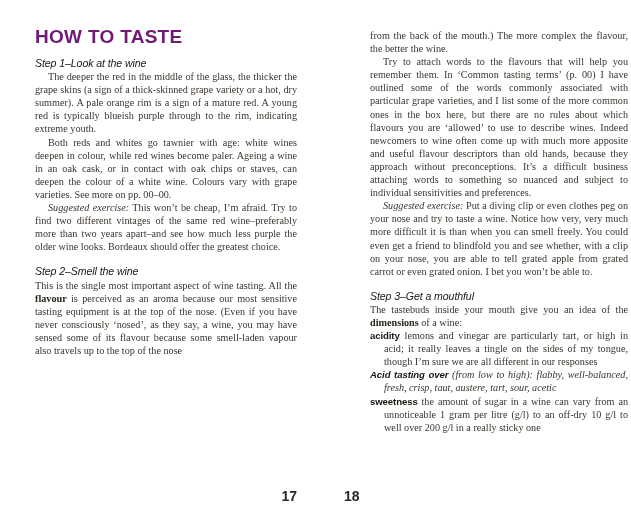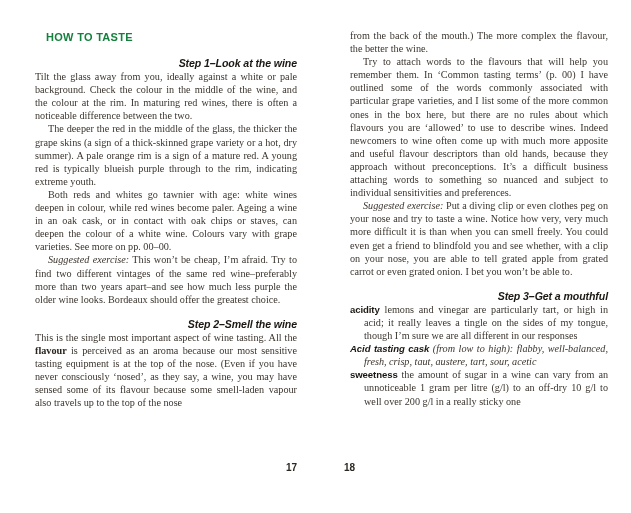--- a/index.html
+++ b/index.html
@@ -12,92 +12,92 @@
   .spread { position: absolute; top: 0; left: 0; width: 631px; height: 513px; background: #ffffff; }
 
   .col {
     position: absolute; top: 29px;
     font-size: 10.2px; line-height: 13.1px;
     color: #3a342e;
     text-align: justify;
     hyphens: auto; -webkit-hyphens: auto;
   }
   .col-left  { left: 35px;  width: 262px; }
-  .col-right { left: 350px; width: 258px; }
+  .col-right { left: 370px; width: 258px; }
 
   h1.title {
     font-family: "Liberation Sans", sans-serif;
-    font-weight: bold; font-size: 11px; line-height: 16px;
+    font-weight: bold; font-size: 19px; line-height: 16px;
     letter-spacing: 0.3px;
-    color: #15803d;
-    margin: 0 0 11px 11px;
+    color: #701a75;
+    margin: 0 0 11px 0;
     text-align: left;
   }
   h2.step {
     font-family: "Liberation Sans", sans-serif;
-    font-weight: bold; font-style: italic;
+    font-weight: normal; font-style: italic;
     font-size: 10.6px; line-height: 13.1px;
     color: #1b1712;
     margin: 12px 0 0 0;
-    text-align: right;
+    text-align: left;
     letter-spacing: -0.1px;
   }
   p { margin: 0; }
   p.indent { text-indent: 13px; }
   .it { font-style: italic; }
   .bd { font-weight: bold; color: #2a251f; }
 
   .terms { margin-top: 0; }
   .term-item { padding-left: 14px; text-indent: -14px; }
   .term {
     font-family: "Liberation Sans", sans-serif;
     font-weight: bold; font-size: 9.6px;
     color: #1b1712; letter-spacing: -0.1px;
   }
   .term.bi { font-style: italic; }
   .def.it { font-style: italic; }
 
   .page-number {
-    position: absolute; top: 462px;
+    position: absolute; top: 491px;
     font-family: "Liberation Sans", sans-serif;
-    font-weight: bold; font-size: 10px; line-height: 11px;
+    font-weight: bold; font-size: 14px; line-height: 11px;
     color: #2b2721;
   }
   .pn-left  { left: 35px; width: 262px; text-align: right; }
   .pn-right { left: 344px; }
 </style>
 </head>
 <body>
 
 <div class="spread">
 
   <div class="col col-left">
     <h1 class="title">HOW TO TASTE</h1>
 
 
     <h2 class="step">Step 1–Look at the wine</h2>
-    <p>Tilt the glass away from you, ideally against a white or pale background. Check the colour in the middle of the wine, and the colour at the rim. In maturing red wines, there is often a noticeable difference between the two.</p>
     <p class="indent">The deeper the red in the middle of the glass, the thicker the grape skins (a sign of a thick-skinned grape variety or a hot, dry summer). A pale orange rim is a sign of a mature red. A young red is typically blueish purple through to the rim, indicating extreme youth.</p>
     <p class="indent">Both reds and whites go tawnier with age: white wines deepen in colour, while red wines become paler. Ageing a wine in an oak cask, or in contact with oak chips or staves, can deepen the colour of a white wine. Colours vary with grape varieties. See more on pp. 00–00.</p>
     <p class="indent"><span class="it">Suggested exercise:</span><span> This won’t be cheap, I’m afraid. Try to find two different vintages of the same red wine–preferably more than two years apart–and see how much less purple the older wine looks. Bordeaux should offer the greatest choice.</span></p>
 
     <h2 class="step">Step 2–Smell the wine</h2>
     <p><span>This is the single most important aspect of wine tasting. All the </span><span class="bd">flavour</span><span> is perceived as an aroma because our most sensitive tasting equipment is at the top of the nose. (Even if you have never consciously ‘nosed’, as they say, a wine, you may have sensed some of its flavour because some smell-laden vapour also travels up to the top of the nose</span></p>
   </div>
 
   <div class="col col-right">
     <p>from the back of the mouth.) The more complex the flavour, the better the wine.</p>
     <p class="indent">Try to attach words to the flavours that will help you remember them. In ‘Common tasting terms’ (p. 00) I have outlined some of the words commonly associated with particular grape varieties, and I list some of the more common ones in the box here, but there are no rules about which flavours you are ‘allowed’ to use to describe wines. Indeed newcomers to wine often come up with much more apposite and useful flavour descriptors than old hands, because they approach without preconceptions. It’s a difficult business attaching words to something so nuanced and subject to individual sensitivities and preferences.</p>
     <p class="indent"><span class="it">Suggested exercise:</span><span> Put a diving clip or even clothes peg on your nose and try to taste a wine. Notice how very, very much more difficult it is than when you can smell freely. You could even get a friend to blindfold you and see whether, with a clip on your nose, you are able to tell grated apple from grated carrot or even grated onion. I bet you won’t be able to.</span></p>
 
     <h2 class="step">Step 3–Get a mouthful</h2>
+    <p><span>The tastebuds inside your mouth give you an idea of the </span><span class="bd">dimensions</span><span> of a wine:</span></p>
 
     <div class="terms">
       <p class="term-item"><span class="term">acidity</span><span class="def"> lemons and vinegar are particularly tart, or high in acid; it really leaves a tingle on the sides of my tongue, though I’m sure we are all different in our responses</span></p>
-      <p class="term-item"><span class="term bi">Acid tasting cask</span><span class="def it"> (from low to high): flabby, well-balanced, fresh, crisp, taut, austere, tart, sour, acetic</span></p>
+      <p class="term-item"><span class="term bi">Acid tasting over</span><span class="def it"> (from low to high): flabby, well-balanced, fresh, crisp, taut, austere, tart, sour, acetic</span></p>
       <p class="term-item"><span class="term">sweetness</span><span class="def"> the amount of sugar in a wine can vary from an unnoticeable 1 gram per litre (g/l) to an off-dry 10 g/l to well over 200 g/l in a really sticky one</span></p>
     </div>
   </div>
 
   <div class="page-number pn-left">17</div>
   <div class="page-number pn-right">18</div>
 
 </div>
 
 </body></html>

